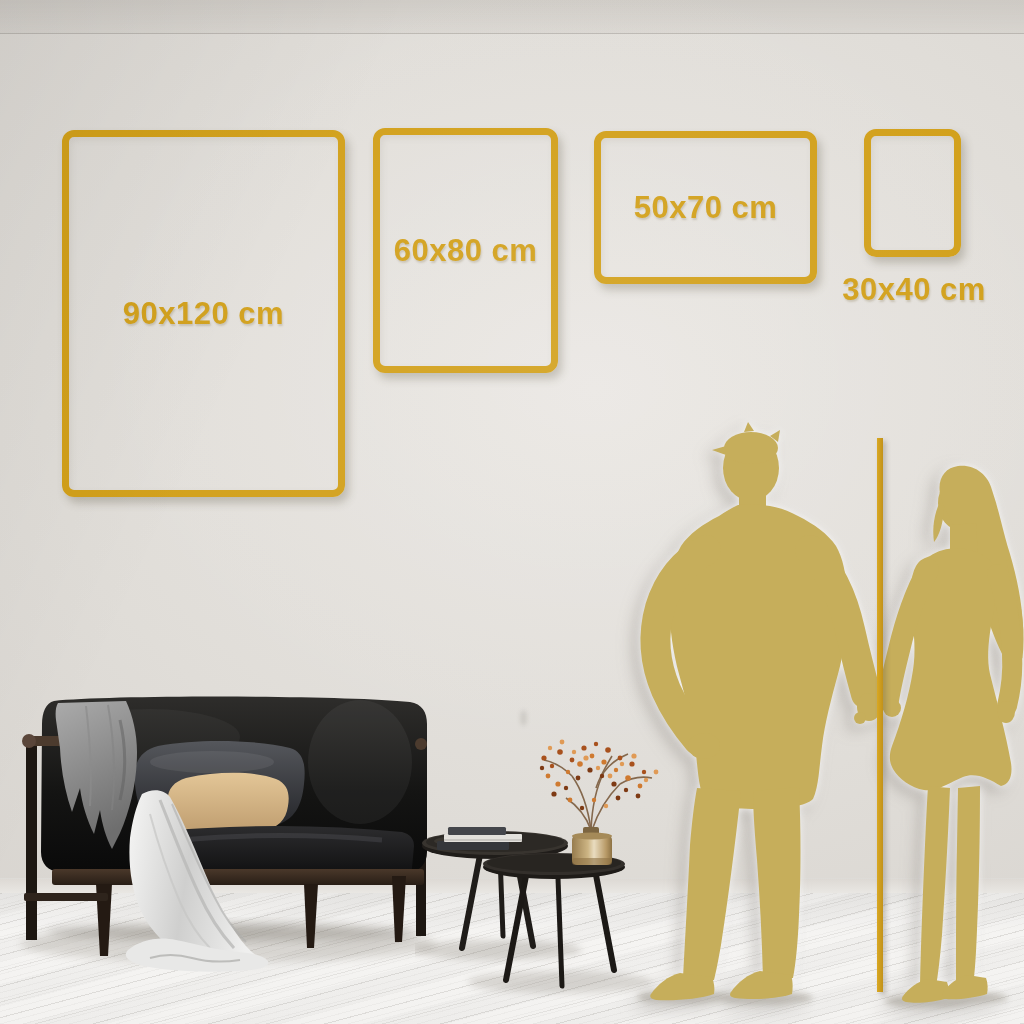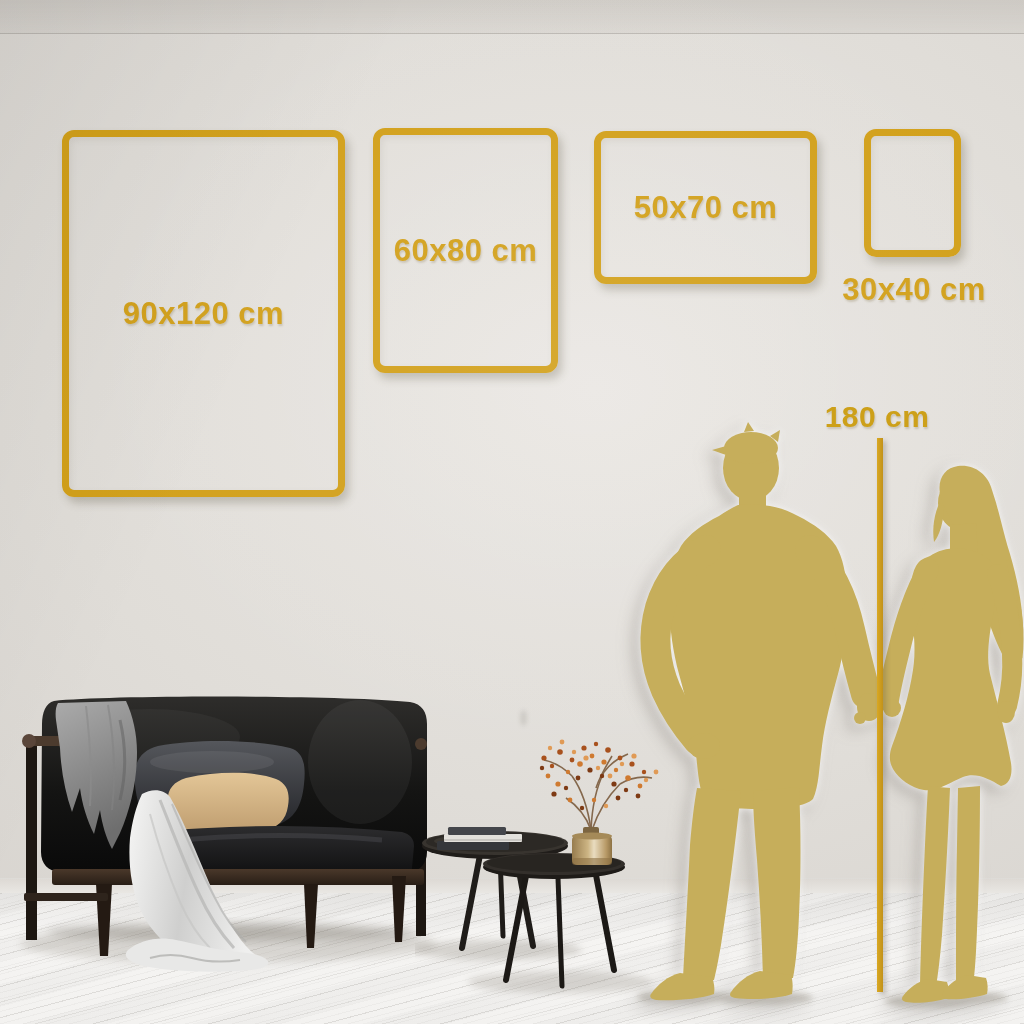--- a/index.html
+++ b/index.html
@@ -66,21 +66,20 @@
   </div>
   <div class="gframe f2">
     <span class="flabel">60x80 cm</span>
   </div>
   <div class="gframe f3">
     <span class="flabel">50x70 cm</span>
   </div>
   <div class="gframe f4"></div>
   <div class="label-below">30x40 cm</div>
 
-  <div class="ruler-label">180 cm</div>
   <div class="ruler-line"></div>
 
   <svg id="sofa-svg" class="svg-abs" style="left:8px;top:688px;" width="440" height="290" viewBox="8 688 440 290">
     <defs>
       <linearGradient id="sofaBody" x1="0" y1="0" x2="0" y2="1">
         <stop offset="0" stop-color="#2e2d2b"></stop>
           <stop offset="0.55" stop-color="#141413"></stop>
           <stop offset="1" stop-color="#0a0a0a"></stop>
       </linearGradient>
       <linearGradient id="seatG" x1="0" y1="0" x2="0" y2="1">

